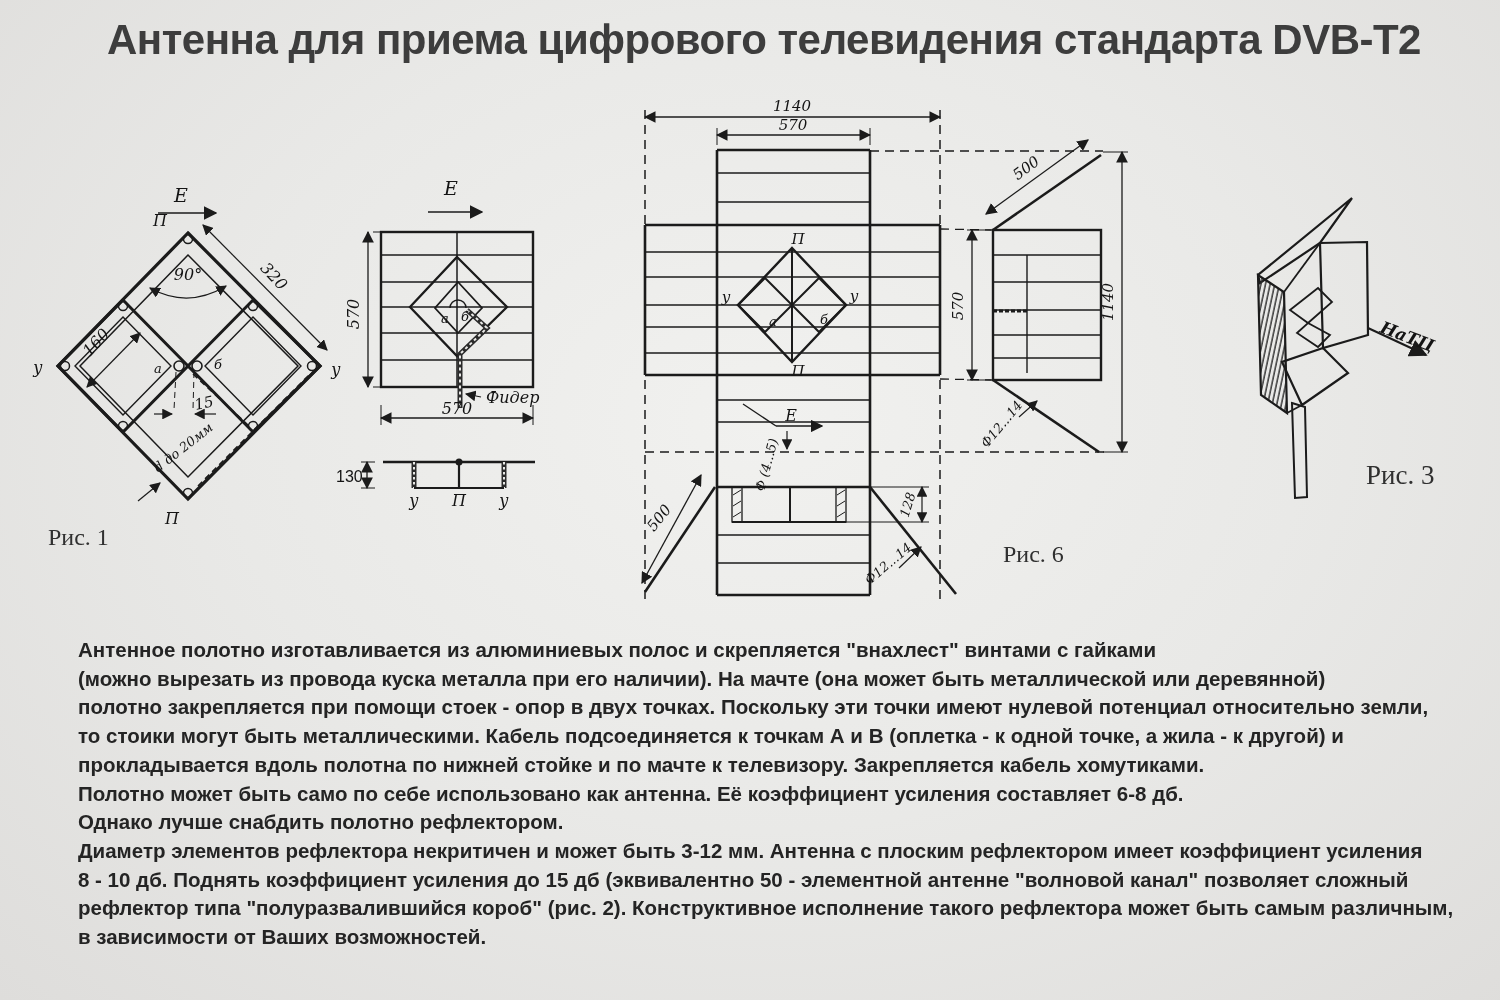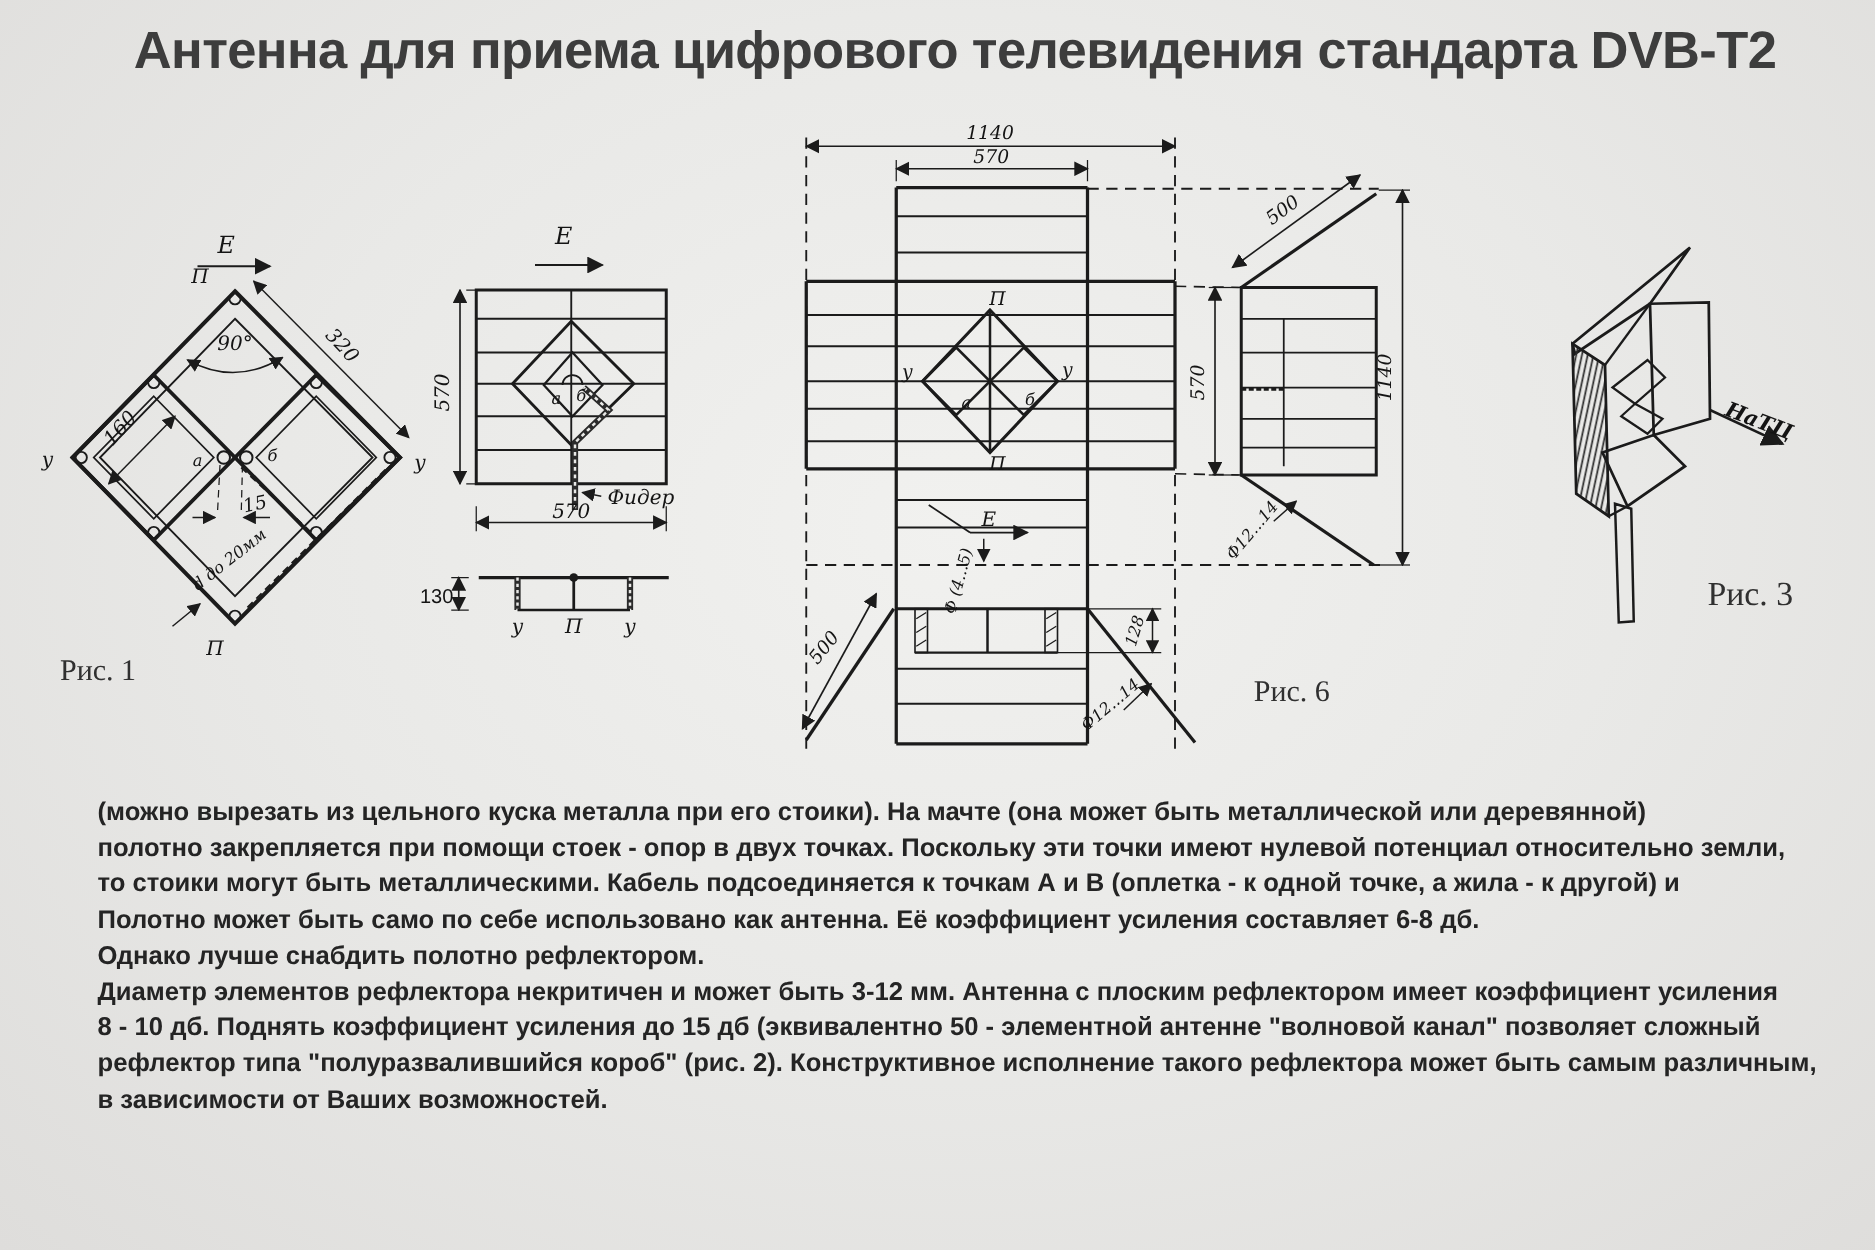--- a/index.html
+++ b/index.html
@@ -280,23 +280,25 @@
       <polygon points="73,138 95,150 83,162 62,148" stroke-width="1.8"></polygon>
       <line x1="52" y1="228" x2="67" y2="220" stroke-width="1.8"></line>
       <polygon points="57,218 70,222 72,312 60,313" stroke-width="2"></polygon>
       <line x1="133" y1="143" x2="191" y2="170" stroke-width="2" marker-end="url(#arr)"></line>
     </g>
     <text x="144" y="147" transform="rotate(21 144 147)" style="font:bold italic 17px 'DejaVu Serif',serif">НаТЦ</text>
   </svg>
   <div class="cap cap3" style="left:1366px;top:460px">Рис. 3</div>
 
   <div class="bodytext">
-    <div>(можно вырезать из цельного куска металла при его стоики). На мачте (она может быть металлической или деревянной)</div>
+    <div>Антенное полотно изготавливается из алюминиевых полос и скрепляется "внахлест" винтами с гайками</div>
+    <div>(можно вырезать из провода куска металла при его наличии). На мачте (она может быть металлической или деревянной)</div>
     <div>полотно закрепляется при помощи стоек - опор в двух точках. Поскольку эти точки имеют нулевой потенциал относительно земли,</div>
     <div>то стоики могут быть металлическими. Кабель подсоединяется к точкам А и В (оплетка - к одной точке, а жила - к другой) и</div>
+    <div>прокладывается вдоль полотна по нижней стойке и по мачте к телевизору. Закрепляется кабель хомутиками.</div>
     <div>Полотно может быть само по себе использовано как антенна. Её коэффициент усиления составляет 6-8 дб.</div>
     <div>Однако лучше снабдить полотно рефлектором.</div>
     <div>Диаметр элементов рефлектора некритичен и может быть 3-12 мм. Антенна с плоским рефлектором имеет коэффициент усиления</div>
     <div>8 - 10 дб. Поднять коэффициент усиления до 15 дб (эквивалентно 50 - элементной антенне "волновой канал" позволяет сложный</div>
     <div>рефлектор типа "полуразвалившийся короб" (рис. 2). Конструктивное исполнение такого рефлектора может быть самым различным,</div>
     <div>в зависимости от Ваших возможностей.</div>
   </div>
 
 </div>
 

